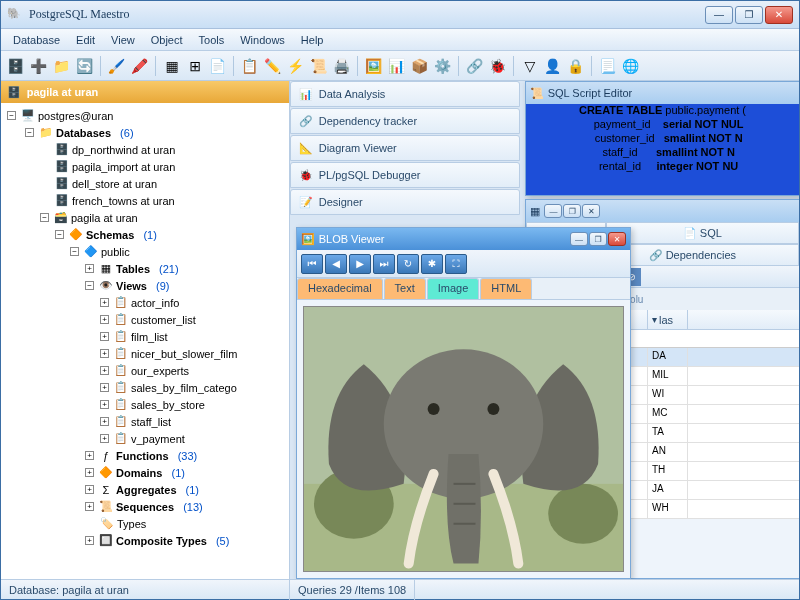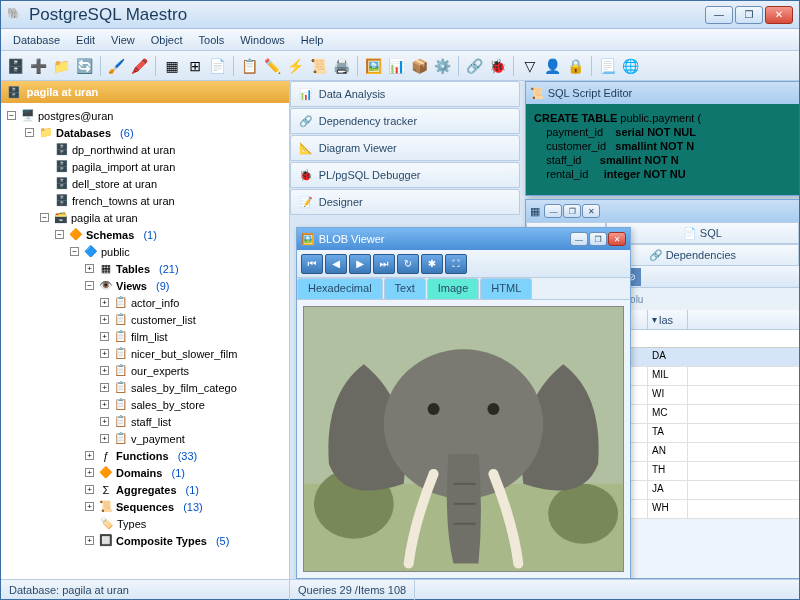--- a/index.html
+++ b/index.html
@@ -1,20 +1,20 @@
 <!DOCTYPE html>
 <html><head>
 <meta charset="utf-8">
 <style>
 * { box-sizing: border-box; margin: 0; padding: 0; font-family: Tahoma, sans-serif; font-size: 11px; }
 body { background: #d4e5f7; overflow: hidden; width: 800px; height: 600px; }
 .window { width: 800px; height: 600px; border: 1px solid #3b6ea5; background: #eef3fa; display: flex; flex-direction: column; }
 .titlebar { height: 28px; background: linear-gradient(#e8f0fa, #c9dff5); display: flex; align-items: center; padding: 0 6px; border-bottom: 1px solid #a8c0dd; }
 .titlebar .icon { width: 16px; height: 16px; margin-right: 6px; }
-.titlebar .title { flex: 1; color: #1a3a5c; font-size: 17px; }
+.titlebar .title { flex: 1; color: #1a3a5c; font-size: 12px; font-family: Liberation Serif, serif; }
 .win-controls { display: flex; gap: 2px; }
 .win-btn { width: 28px; height: 18px; border: 1px solid #6b8fb8; border-radius: 3px; background: linear-gradient(#f2f7fc,#cde1f5); display: flex; align-items: center; justify-content: center; font-size: 10px; color: #2a4a6a; cursor: pointer; }
 .win-btn.close { background: linear-gradient(#f59a8e,#d84a3a); color: #fff; border-color: #a03020; }
 .menubar { height: 22px; background: linear-gradient(#f5f9fd,#dce9f7); display: flex; align-items: center; padding: 0 4px; border-bottom: 1px solid #b8cde4; }
 .menu-item { padding: 17px 8px; color: #1a3a5c; cursor: pointer; }
 .toolbar { height: 30px; background: linear-gradient(#f0f5fb,#dae8f6); display: flex; align-items: center; padding: 0 4px; border-bottom: 1px solid #b8cde4; gap: 1px; overflow: hidden; }
 .tb-btn { width: 22px; height: 22px; border: 1px solid transparent; border-radius: 2px; display: flex; align-items: center; justify-content: center; cursor: pointer; font-size: 14px; }
 .tb-sep { width: 2px; height: 20px; border-left: 1px solid #b0c8e0; margin: 0 3px; }
 .content { flex: 1; display: flex; position: relative; overflow: hidden; }
 .left-panel { width: 289px; display: flex; flex-direction: column; border-right: 1px solid #b8cde4; }
@@ -29,26 +29,26 @@
 .status-cell { padding: 12px 8px; border-right: 1px solid #b8cde4; height: 100%; display: flex; align-items: center; }
 .right-area { flex: 1; position: relative; background: #d9e6f4; }
 .side-tabs { position: absolute; left: 0; top: 0; width: 230px; }
 .side-tab { height: 26px; background: linear-gradient(#f5f9fd,#e2edf8); border: 1px solid #b8cde4; margin-bottom: 1px; display: flex; align-items: center; padding: 0 8px; gap: 6px; cursor: pointer; color: #2a4a6a; border-radius: 3px 3px 0 0; }
 .inner-window { position: absolute; background: #eef4fb; border: 1px solid #7aa8d8; box-shadow: 2px 2px 6px rgba(0,0,0,0.2); display: flex; flex-direction: column; }
 .inner-titlebar { height: 22px; background: linear-gradient(#c9dff5,#a8cdf0); display: flex; align-items: center; padding: 0 4px; gap: 4px; color: #1a3a5c; }
 .inner-titlebar.active { background: linear-gradient(#7ab8f0,#4a90d8); color: #fff; }
 .inner-title { flex: 1; font-size: 11px; }
 .inner-wc { display: flex; gap: 1px; }
 .inner-wc .win-btn { width: 18px; height: 14px; font-size: 8px; }
-.sql-content { flex: 1; background: #0f766e; padding: 8px; font-family: 'Courier New', monospace; font-size: 12px; white-space: pre; overflow: hidden; color: #000; }
+.sql-content { flex: 1; background: #1d4ed8; padding: 0; font-family: 'Courier New', monospace; font-size: 12px; white-space: pre; overflow: hidden; color: #000; text-align: center; }
 .sql-content .kw { color: #000; font-weight: bold; }
 .blob-toolbar { height: 28px; background: linear-gradient(#f0f5fb,#dae8f6); display: flex; align-items: center; padding: 0 4px; gap: 2px; border-bottom: 1px solid #b8cde4; }
 .blob-nav { width: 22px; height: 20px; background: linear-gradient(#6ba8e8,#3a78b8); border: 1px solid #2a5a8a; color: #fff; display: flex; align-items: center; justify-content: center; font-size: 10px; cursor: pointer; border-radius: 2px; }
 .tab-strip { height: 22px; display: flex; background: #e8f0f8; border-bottom: 1px solid #b8cde4; }
-.tab { padding: 3px 10px; border: 1px solid #b8cde4; border-bottom: none; background: #7dd3fc; margin-right: 1px; cursor: pointer; border-radius: 3px 3px 0 0; color: #2a4a6a; }
+.tab { padding: 3px 10px; border: 1px solid #b8cde4; border-bottom: none; background: #fdba74; margin-right: 1px; cursor: pointer; border-radius: 3px 3px 0 0; color: #2a4a6a; }
 .tab.active { background: #5eead4; }
 .blob-image { flex: 1; background: #fff; border: 1px solid #888; margin: 6px; position: relative; overflow: hidden; }
 .elephant { position: absolute; inset: 0; background: linear-gradient(#b8c8b0 0%, #a0b090 40%, #c8d0b8 100%); }
 .elephant svg { width: 100%; height: 100%; }
 .tw-tabs { display: flex; height: 22px; }
 .tw-tab { flex: 1; border: 1px solid #b8cde4; background: linear-gradient(#f5f9fd,#e2edf8); display: flex; align-items: center; justify-content: center; gap: 3px; cursor: pointer; font-size: 10px; color: #2a4a6a; }
 .grid-toolbar { height: 22px; background: linear-gradient(#f0f5fb,#dae8f6); display: flex; align-items: center; gap: 1px; padding: 0 2px; border-bottom: 1px solid #b8cde4; overflow: hidden; }
 .grid-tb-btn { width: 18px; height: 18px; background: #5a88c0; color: #fff; display: flex; align-items: center; justify-content: center; font-size: 9px; cursor: pointer; }
 .grid-groupby { height: 22px; background: #e8f0f8; display: flex; align-items: center; padding: 0 4px; color: #6a8ab0; font-size: 10px; overflow: hidden; white-space: nowrap; }
 .grid-header { height: 20px; display: flex; background: linear-gradient(#f5f9fd,#e2edf8); border-bottom: 1px solid #b8cde4; }

